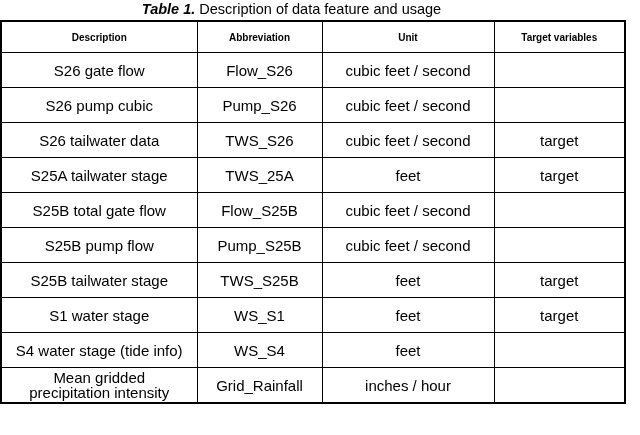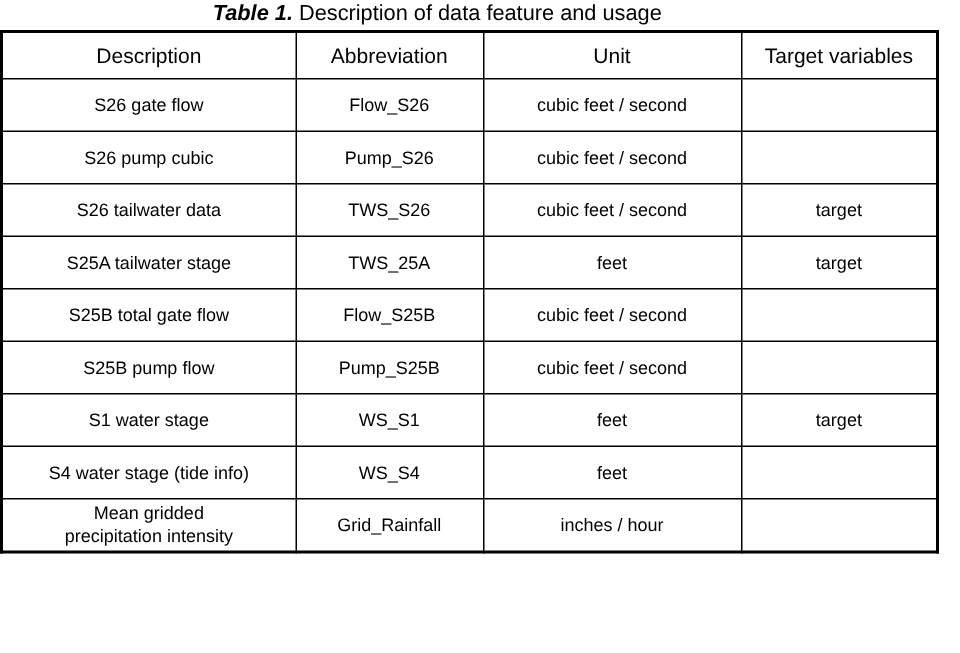--- a/index.html
+++ b/index.html
@@ -43,28 +43,28 @@
     table-layout: fixed;
     width: 624px;
     margin: 0 auto;
     border: 2px solid #000000;
   }
   table.data-table th,
   table.data-table td {
     border: 1px solid #000000;
     text-align: center;
     vertical-align: middle;
-    font-size: 12px;
+    font-size: 15px;
     padding: 0 2px;
     line-height: 15px;
   }
   table.data-table th {
-    font-weight: normal;
+    font-weight: bold;
     height: 30px;
-    font-size: 14px;
+    font-size: 10px;
   }
   table.data-table td {
     height: 34px;
     font-weight: normal;
   }
   col.c-desc { width: 196px; }
   col.c-abbr { width: 125px; }
   col.c-unit { width: 172px; }
   col.c-targ { width: 131px; }
   .two-line {
@@ -127,20 +127,26 @@
         <td>cubic feet / second</td>
         <td></td>
       </tr>
       <tr>
         <td>S25B pump flow</td>
         <td>Pump_S25B</td>
         <td>cubic feet / second</td>
         <td></td>
       </tr>
       <tr>
+        <td>S25B tailwater stage</td>
+        <td>TWS_S25B</td>
+        <td>feet</td>
+        <td>target</td>
+      </tr>
+      <tr>
         <td>S1 water stage</td>
         <td>WS_S1</td>
         <td>feet</td>
         <td>target</td>
       </tr>
       <tr>
         <td>S4 water stage (tide info)</td>
         <td>WS_S4</td>
         <td>feet</td>
         <td></td>

